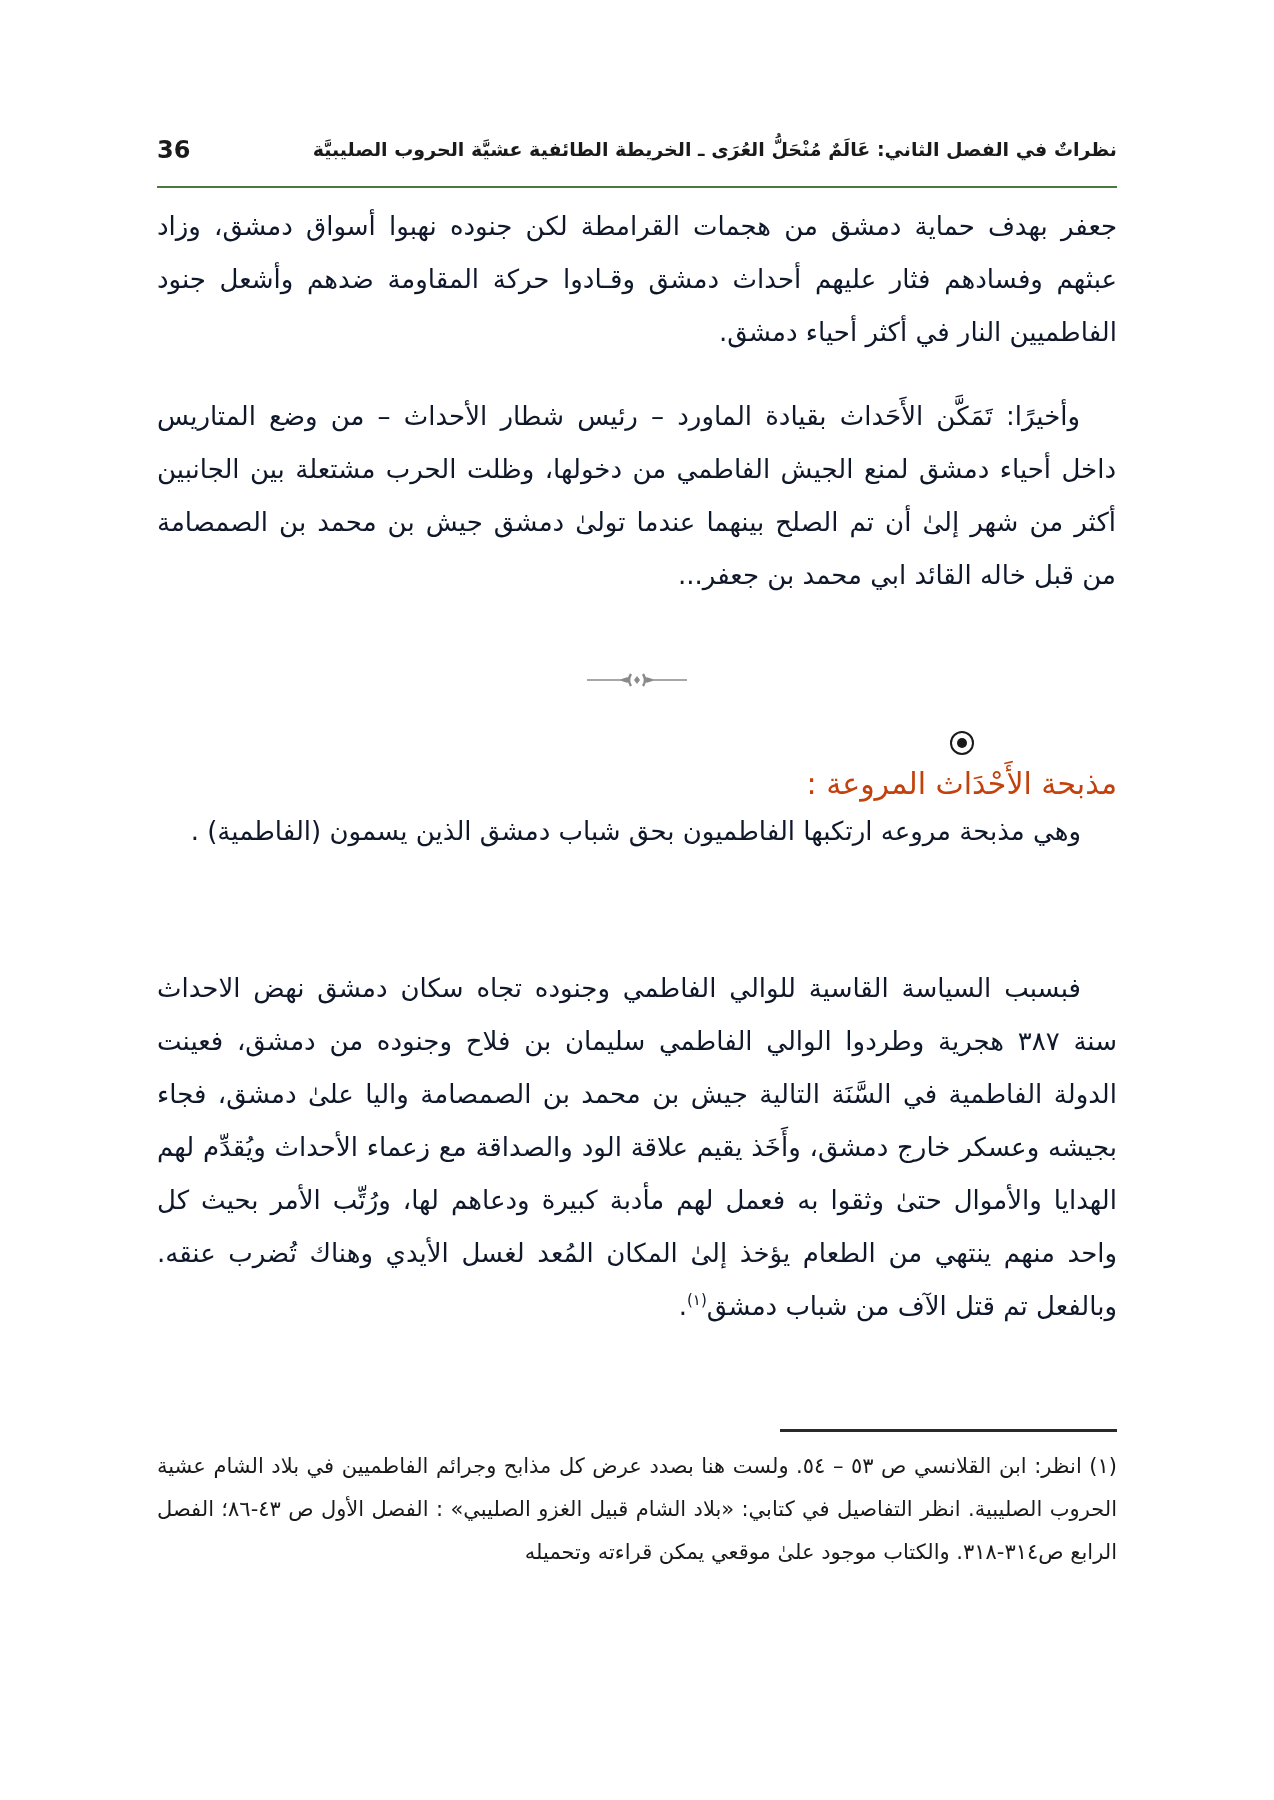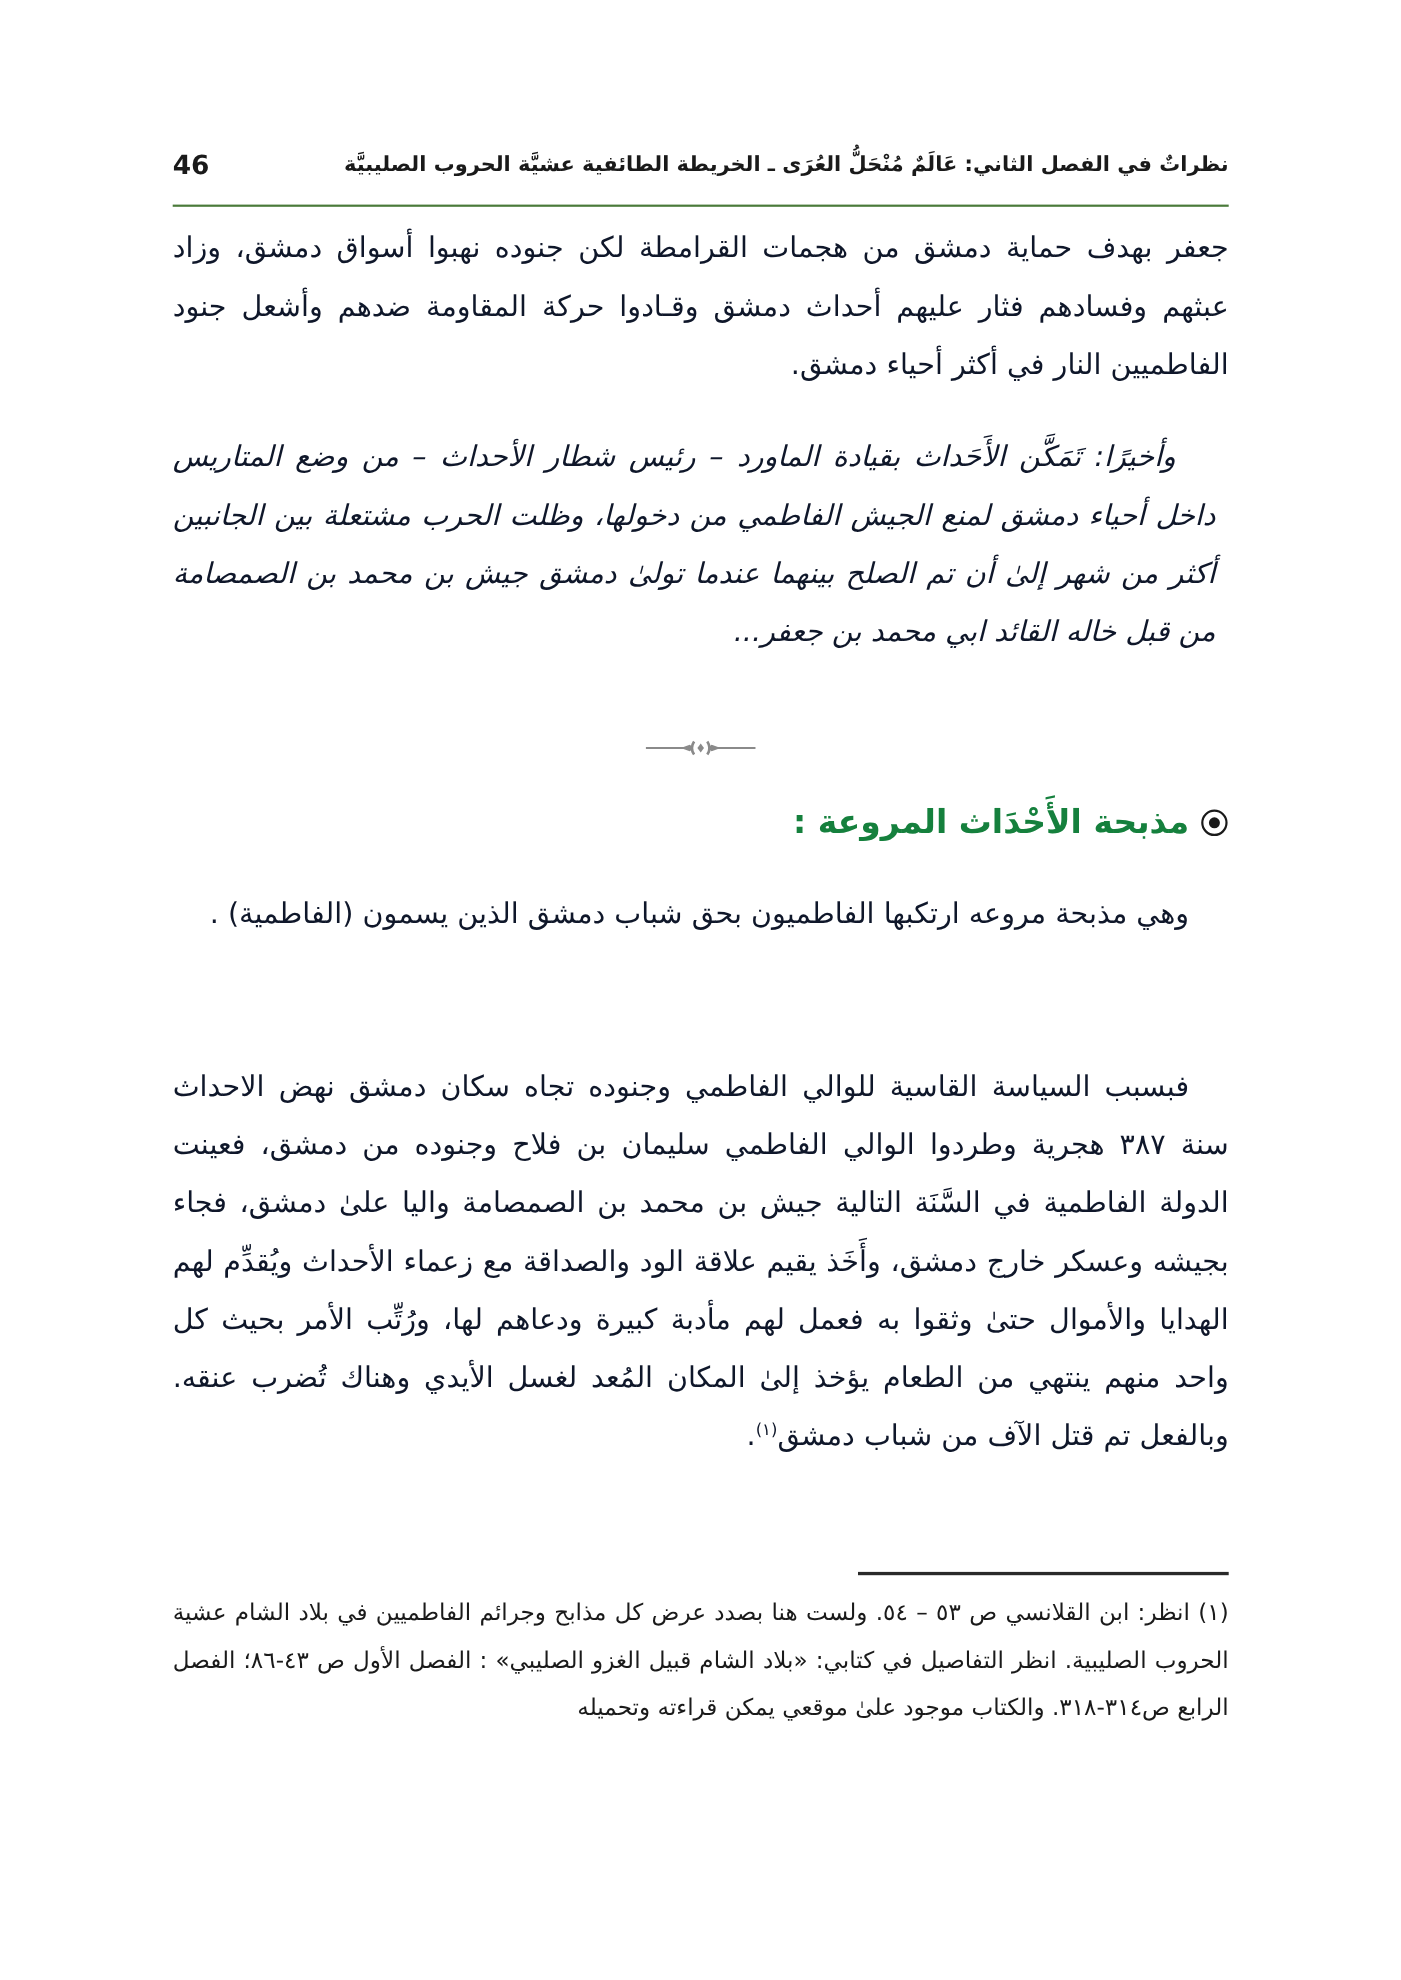--- a/index.html
+++ b/index.html
@@ -70,42 +70,43 @@
       font-size: 26px;
       line-height: 53px;
       text-align: justify;
       text-align-last: right;
       color: #0f172a;
     }
     .para.indent {
       text-indent: 36px;
     }
     .para-1 { position: absolute; top: 0; left: 0; right: 0; }
-    .para-2 { position: absolute; top: 190px; left: 0; right: 12px; font-style: italic; }
+    .para-2 { position: absolute; top: 190px; left: 0; right: 1px; }
     .para-3 { position: absolute; top: 605px; left: 0; right: 0; }
     .para-4 { position: absolute; top: 762px; left: 0; right: 0; }
 
     .ornament {
       position: absolute;
       top: 472px;
       left: 430px;
       width: 100px;
       height: 16px;
     }
     .section-heading {
       position: absolute;
       top: 530px;
       right: 0;
       font-size: 30px;
-      font-weight: bold;
-      color: #15803d;
+      font-weight: normal;
+      color: #c2410c;
       display: flex;
       align-items: center;
       gap: 10px;
       white-space: nowrap;
+      flex-direction: column;
     }
     .bullet-icon {
       display: inline-block;
       width: 26px;
       height: 26px;
     }
     sup.fn-ref {
       font-size: 15px;
       vertical-align: super;
       line-height: 0;
@@ -133,21 +134,21 @@
       color: #1a1a1a;
     }
   </style>
 </head>
 <body>
 
 <div class="page">
 
   <div class="running-header">
     <span class="header-title">نظراتٌ في الفصل الثاني: عَالَمٌ مُنْحَلُّ العُرَى ـ الخريطة الطائفية عشيَّة الحروب الصليبيَّة</span>
-    <span class="page-number">46</span>
+    <span class="page-number">36</span>
   </div>
   <div class="header-rule"></div>
 
   <div class="body-text">
 
     <p class="para para-1">جعفر بهدف حماية دمشق من هجمات القرامطة لكن جنوده نهبوا أسواق دمشق، وزاد عبثهم وفسادهم فثار عليهم أحداث دمشق وقـادوا حركة المقاومة ضدهم وأشعل جنود الفاطميين النار في أكثر أحياء دمشق.</p>
 
     <p class="para indent para-2">وأخيرًا: تَمَكَّن الأَحَداث بقيادة الماورد – رئيس شطار الأحداث – من وضع المتاريس داخل أحياء دمشق لمنع الجيش الفاطمي من دخولها، وظلت الحرب مشتعلة بين الجانبين أكثر من شهر إلىٰ أن تم الصلح بينهما عندما تولىٰ دمشق جيش بن محمد بن الصمصامة من قبل خاله القائد ابي محمد بن جعفر...</p>
 
     <svg class="ornament" viewBox="0 0 100 16" xmlns="http://www.w3.org/2000/svg">

